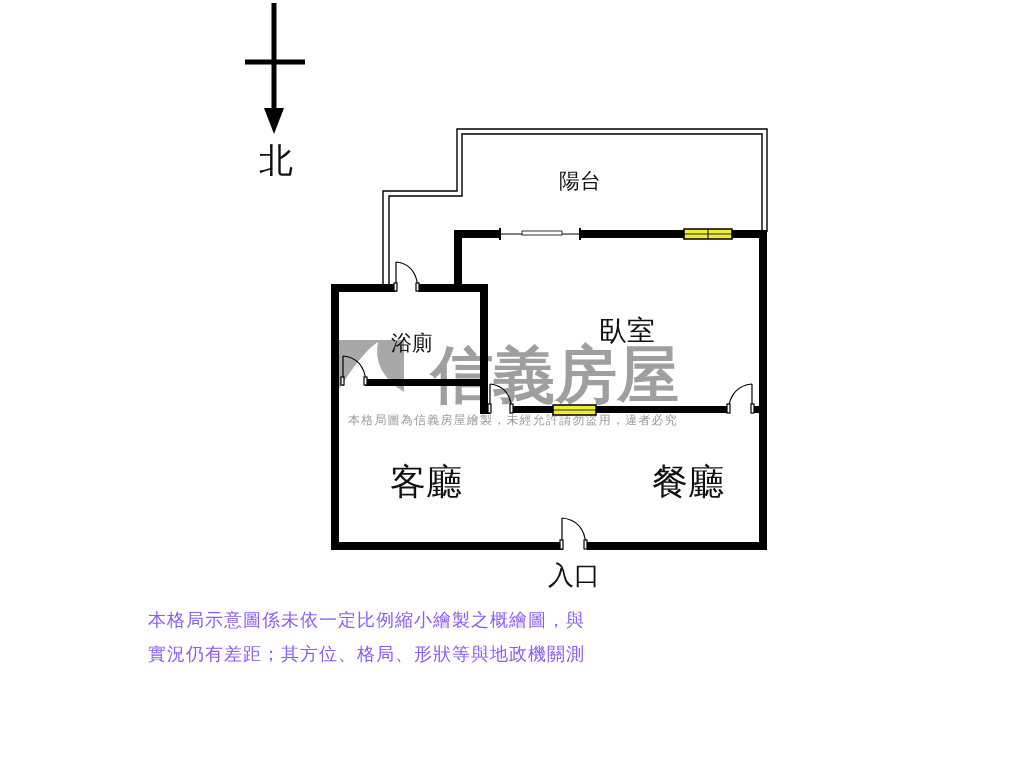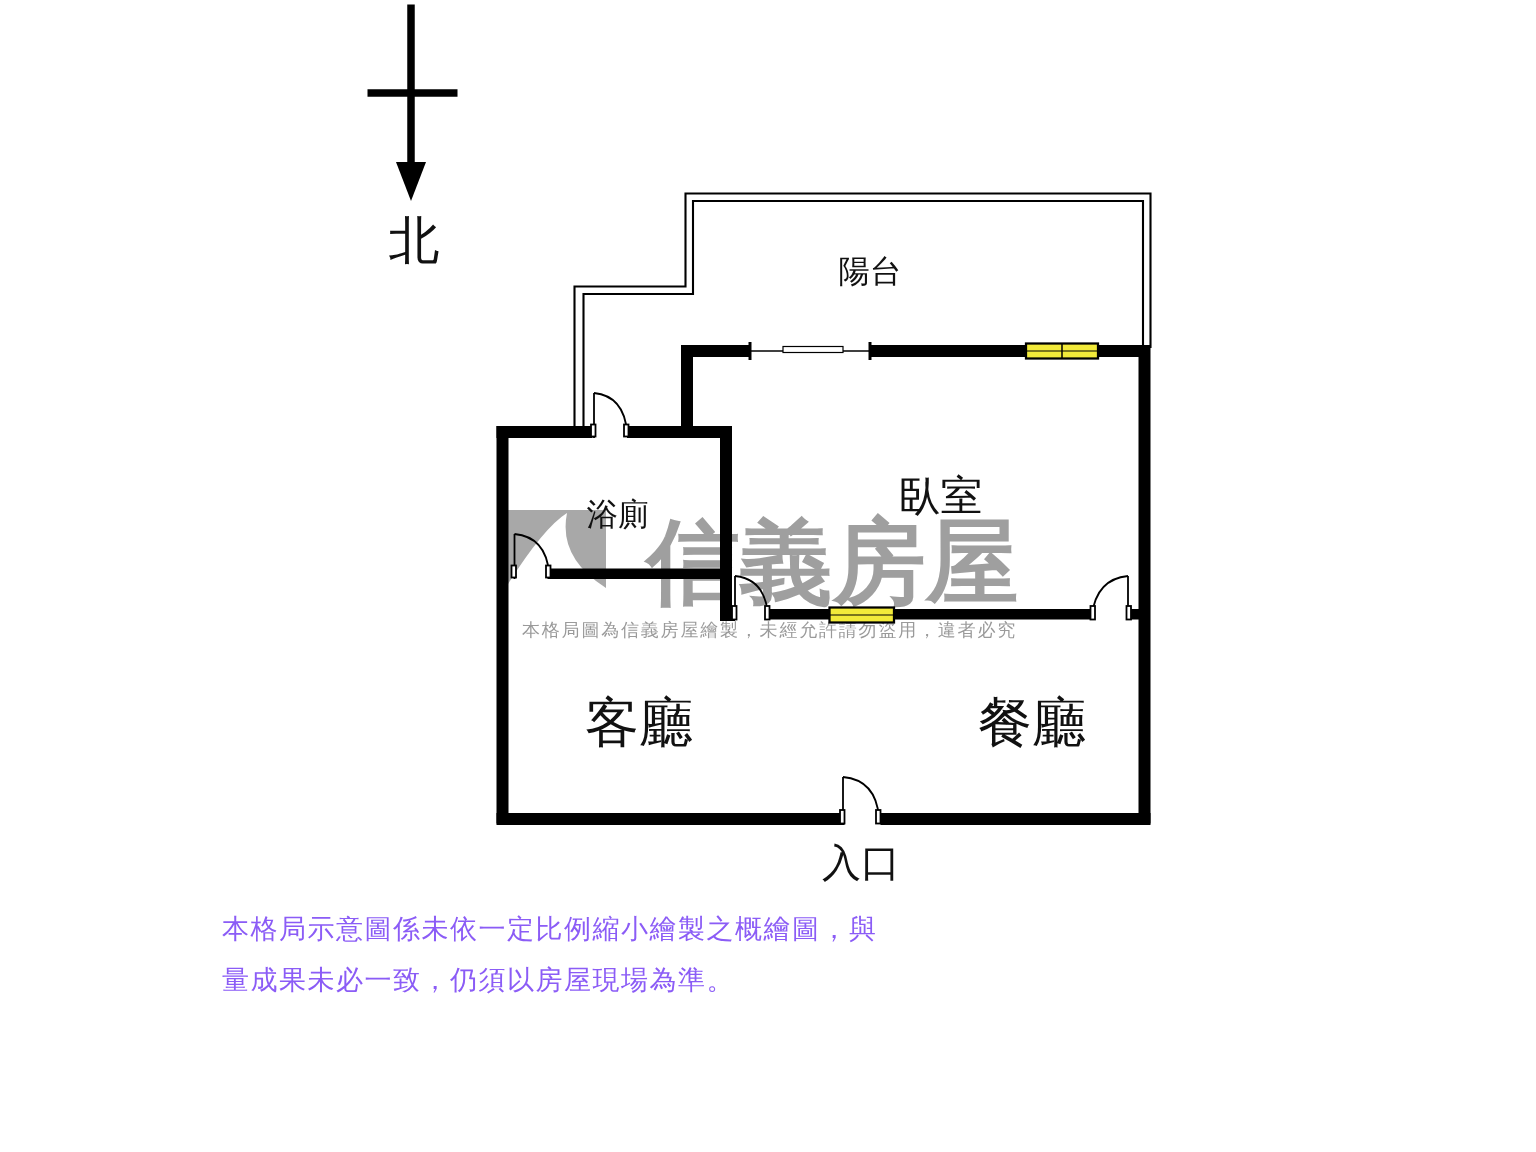--- a/index.html
+++ b/index.html
@@ -115,14 +115,14 @@
 
   <text class="room-label" x="412" y="350" font-size="21" text-anchor="middle">浴廁</text>
   <text class="room-label" x="627" y="340" font-size="28" text-anchor="middle">臥室</text>
   <text class="room-label" x="426" y="494" font-size="36" text-anchor="middle">客廳</text>
   <text class="room-label" x="688" y="494" font-size="36" text-anchor="middle">餐廳</text>
   <text class="room-label" x="574" y="584" font-size="26" text-anchor="middle">入口</text>
 </svg>
 
 <div class="disclaimer">
   <div>本格局示意圖係未依一定比例縮小繪製之概繪圖，與</div>
-  <div>量成果未必一致，仍須以房屋現場為準。</div>
+  <div>實況仍有差距；其方位、格局、形狀等與地政機關測</div>
 </div>
 
 </body></html>

